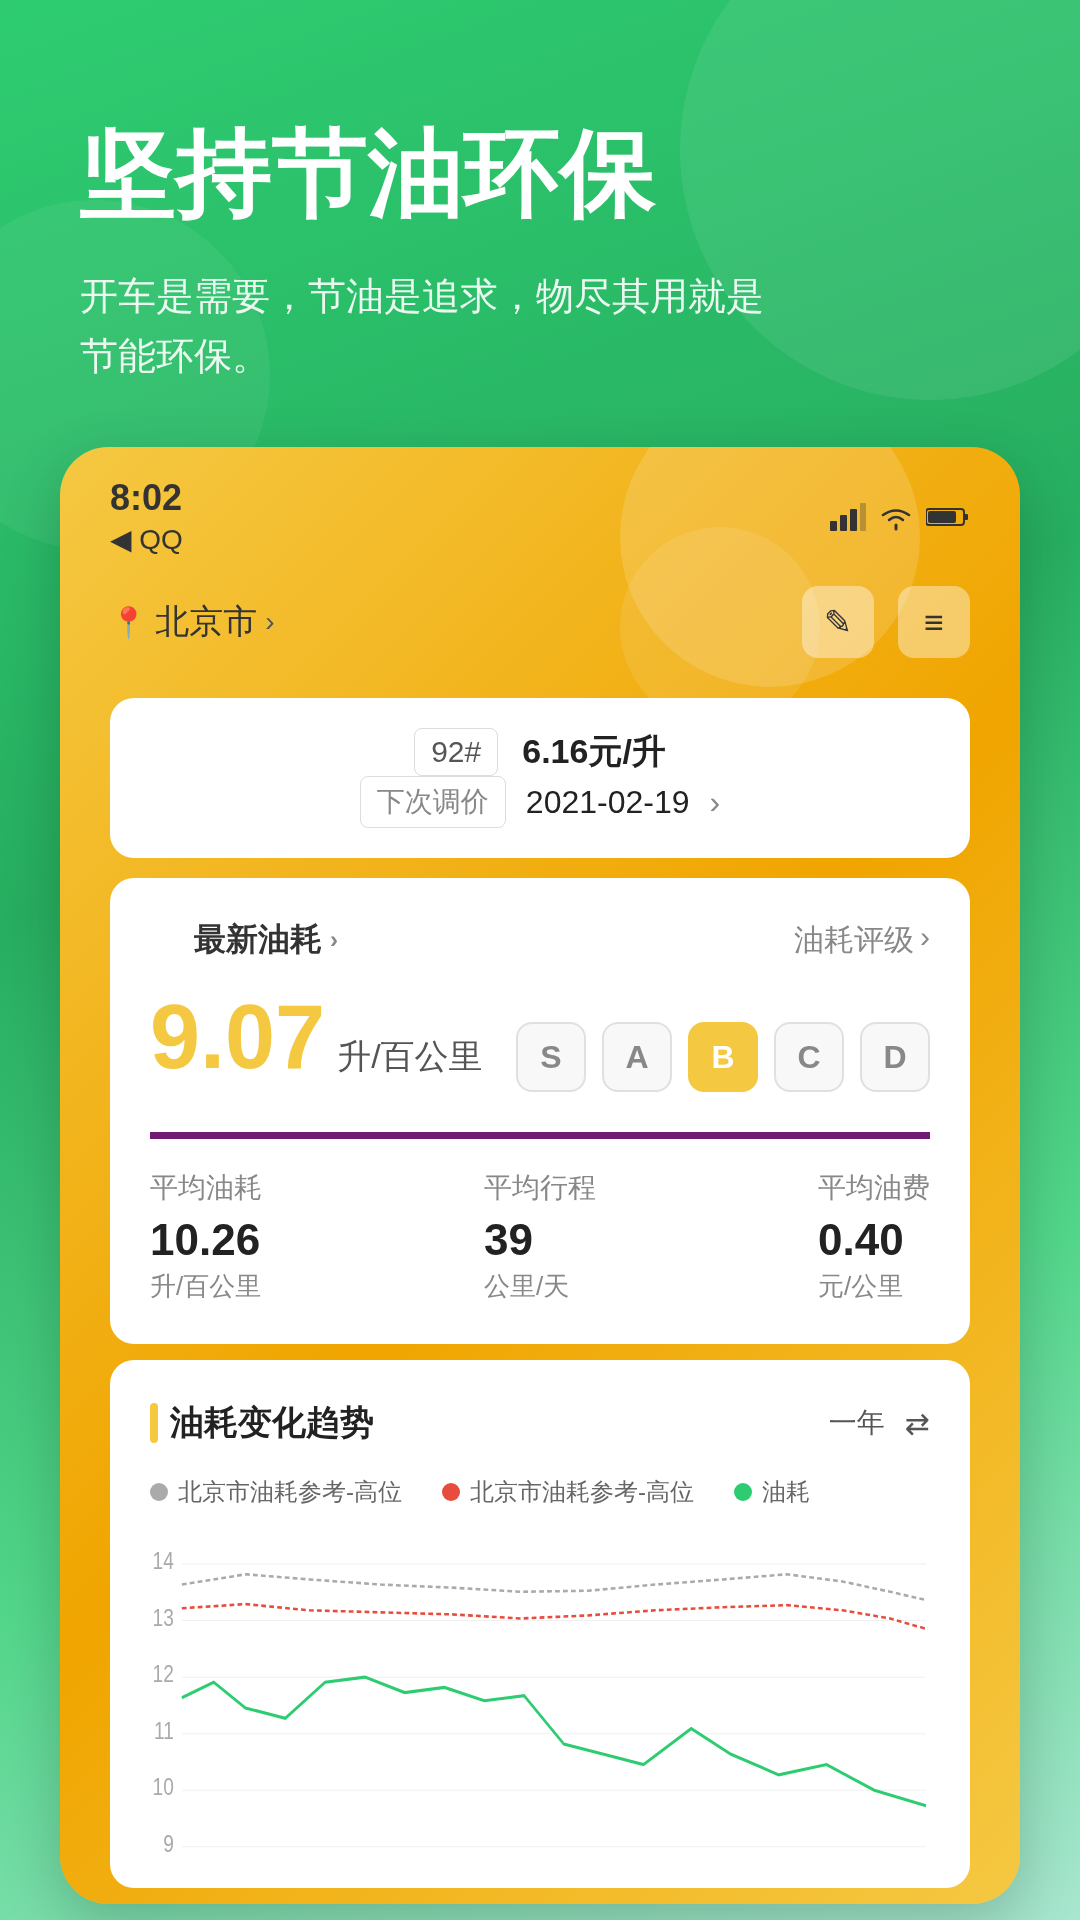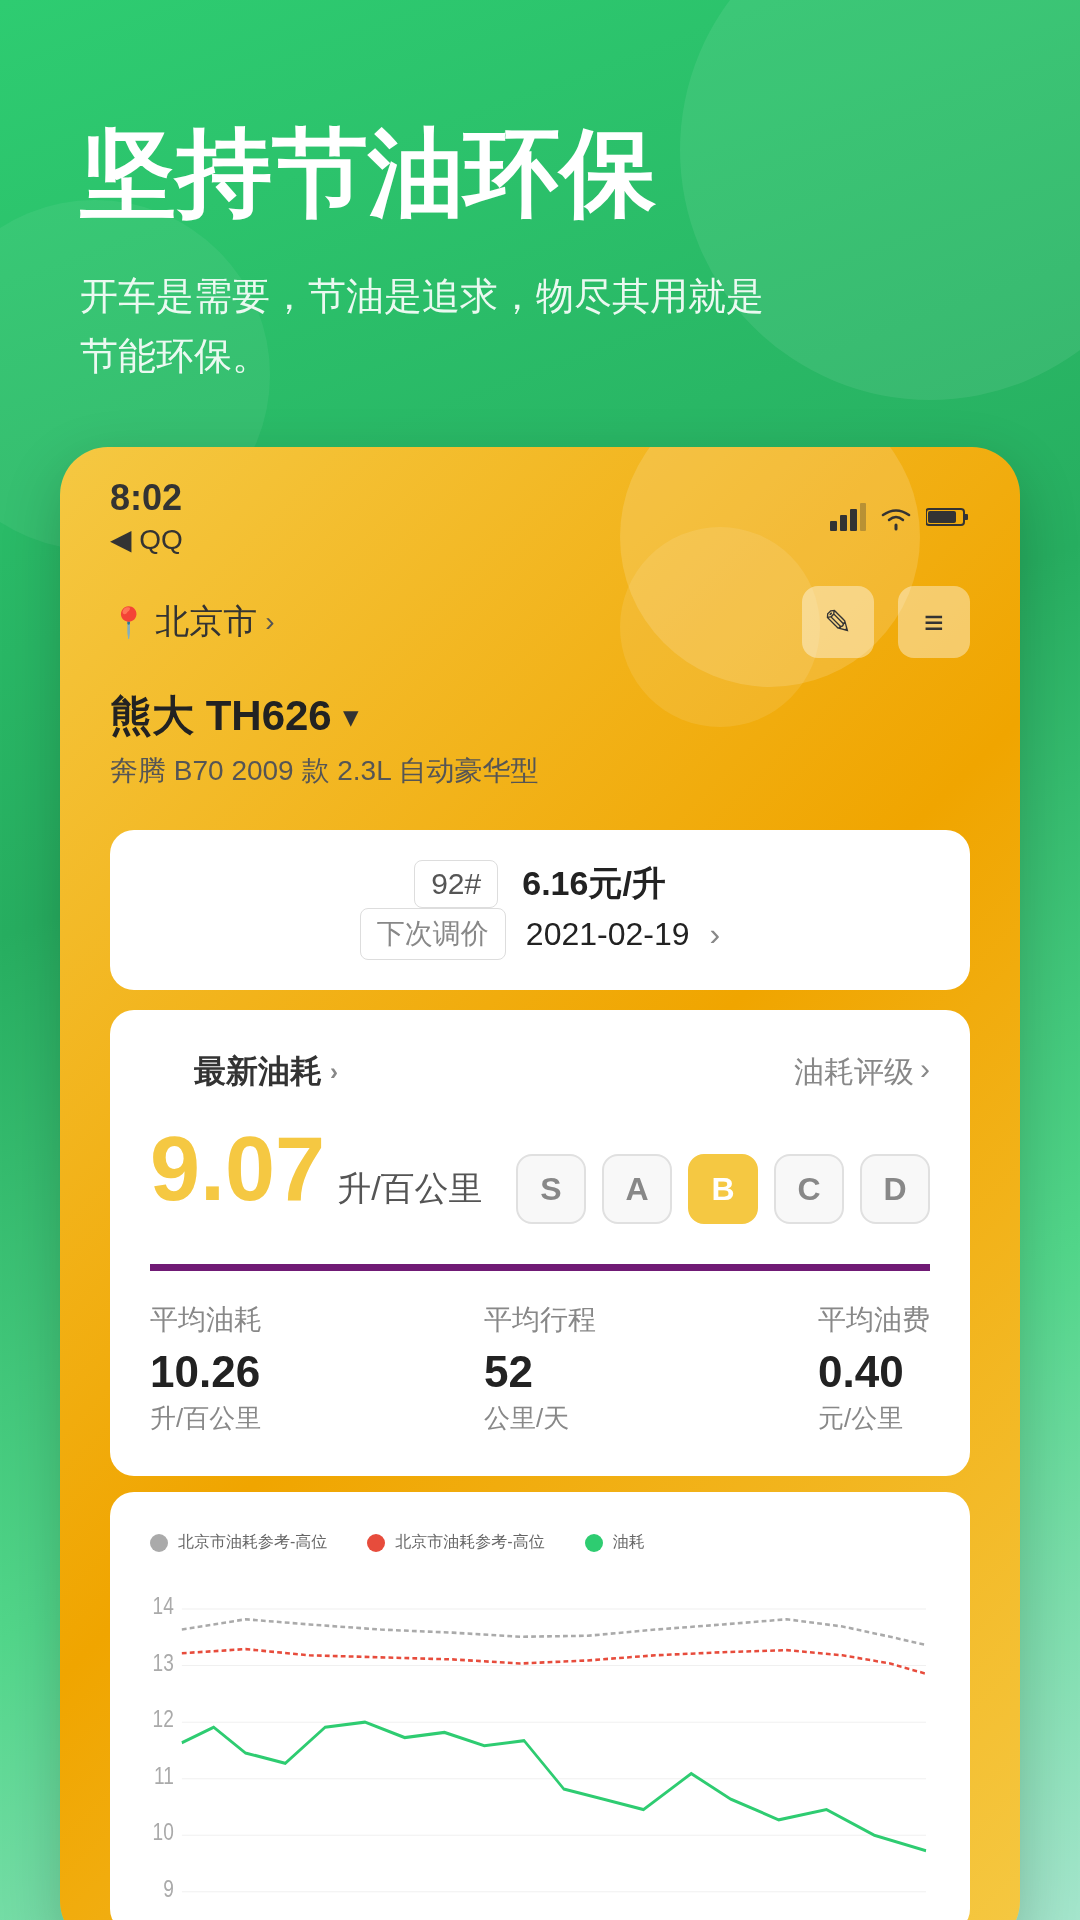--- a/index.html
+++ b/index.html
@@ -430,21 +430,21 @@
       display: flex;
       gap: 40px;
       margin-bottom: 20px;
       flex-wrap: wrap;
     }
 
     .legend-item {
       display: flex;
       align-items: center;
       gap: 10px;
-      font-size: 16px;
+      font-size: 24px;
       color: #666;
     }
 
     .legend-dot {
       width: 18px;
       height: 18px;
       border-radius: 50%;
     }
 
     .legend-dot.gray { background: #aaa; }
@@ -522,27 +522,20 @@
         <div class="action-icons">
           <div class="action-btn">
             <span>✎</span>
           </div>
           <div class="action-btn">
             <span>≡</span>
           </div>
         </div>
       </div>
 
-      <div class="car-info">
-        <div class="car-name">
-          <span>熊大 TH626</span>
-          <span class="car-dropdown">▾</span>
-        </div>
-        <div class="car-model">奔腾 B70 2009 款 2.3L 自动豪华型</div>
-      </div>
 
       <div class="fuel-card">
         <div class="fuel-left">
           <span class="fuel-grade">92#</span>
           <span class="fuel-price">6.16元/升</span>
         </div>
         <div class="fuel-right">
           <span class="next-price-label">下次调价</span>
           <span class="next-price-date">2021-02-19</span>
           <span class="arrow-right">›</span>
@@ -587,32 +580,42 @@
         </div>
 
         <div class="stats-row">
           <div class="stat-item">
             <div class="stat-label">平均油耗</div>
             <div class="stat-value">10.26</div>
             <div class="stat-unit">升/百公里</div>
           </div>
           <div class="stat-item">
             <div class="stat-label">平均行程</div>
-            <div class="stat-value">52</div>
+            <div class="stat-value">39</div>
             <div class="stat-unit">公里/天</div>
           </div>
           <div class="stat-item">
             <div class="stat-label">平均油费</div>
             <div class="stat-value">0.40</div>
             <div class="stat-unit">元/公里</div>
           </div>
         </div>
       </div>
 
       <div class="trend-card">
+        <div class="trend-header">
+          <div class="trend-title">
+            <div class="trend-bar-indicator"></div>
+            <span>油耗变化趋势</span>
+          </div>
+          <div class="trend-controls">
+            <span class="trend-period">一年</span>
+            <span class="trend-filter-icon">⇄</span>
+          </div>
+        </div>
 
         <div class="trend-legend">
           <div class="legend-item">
             <div class="legend-dot gray"></div>
             <span>北京市油耗参考-高位</span>
           </div>
           <div class="legend-item">
             <div class="legend-dot red"></div>
             <span>北京市油耗参考-高位</span>
           </div>

